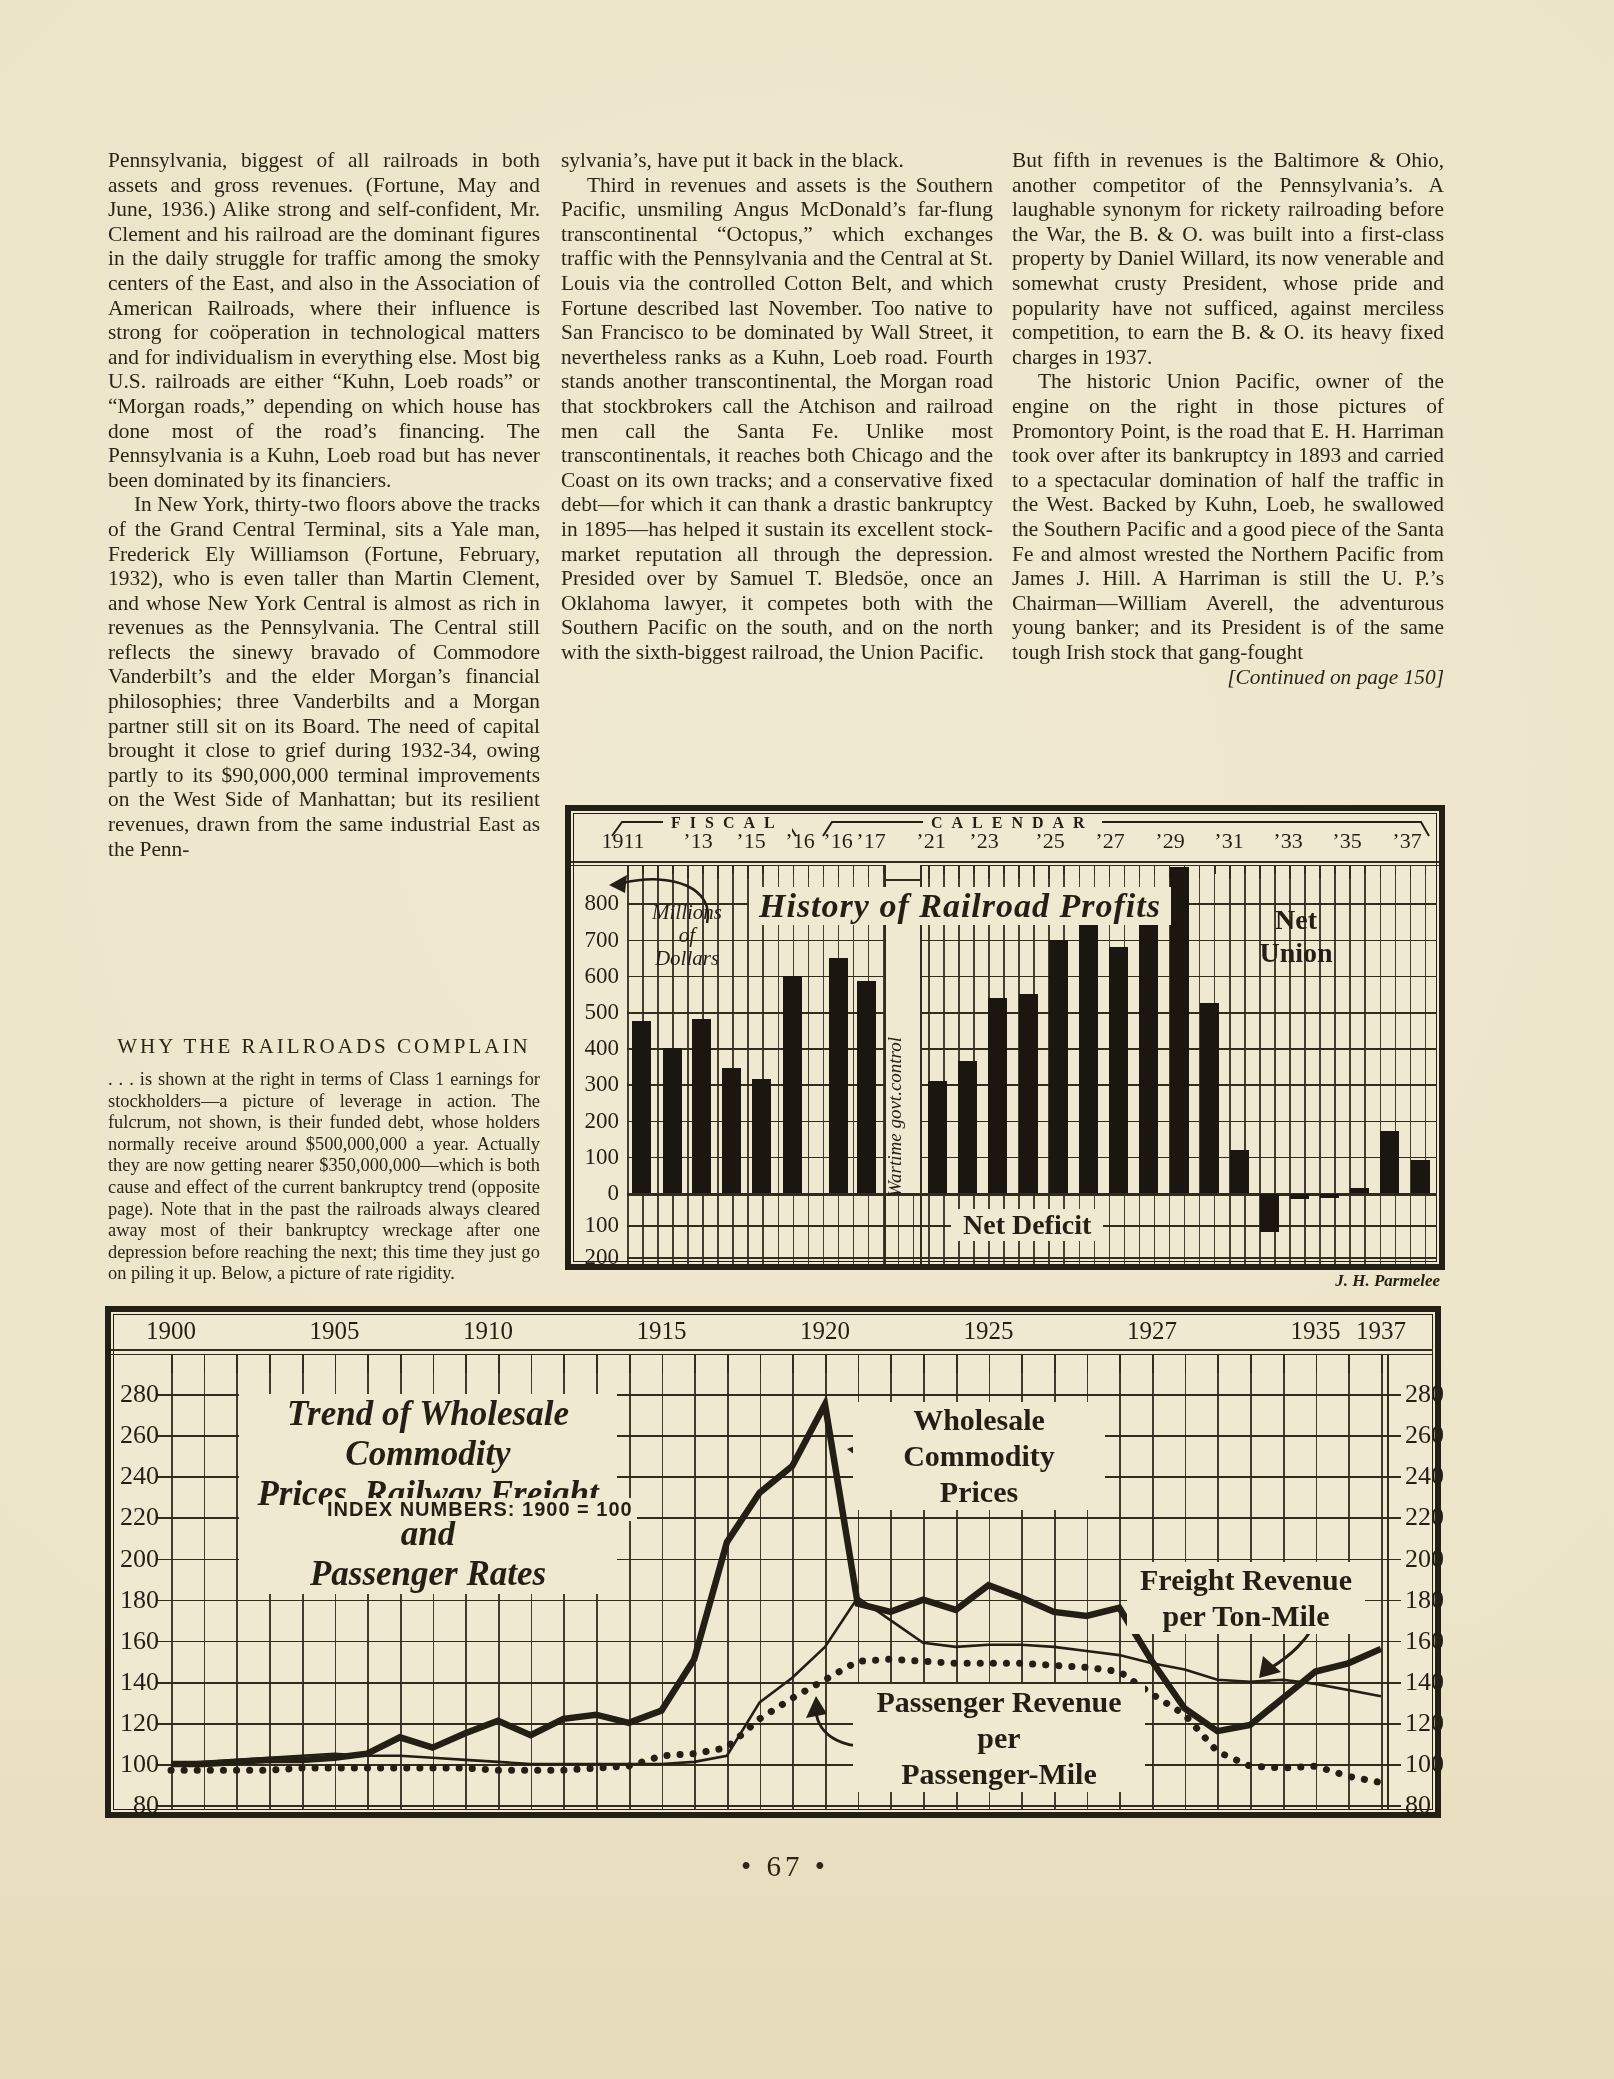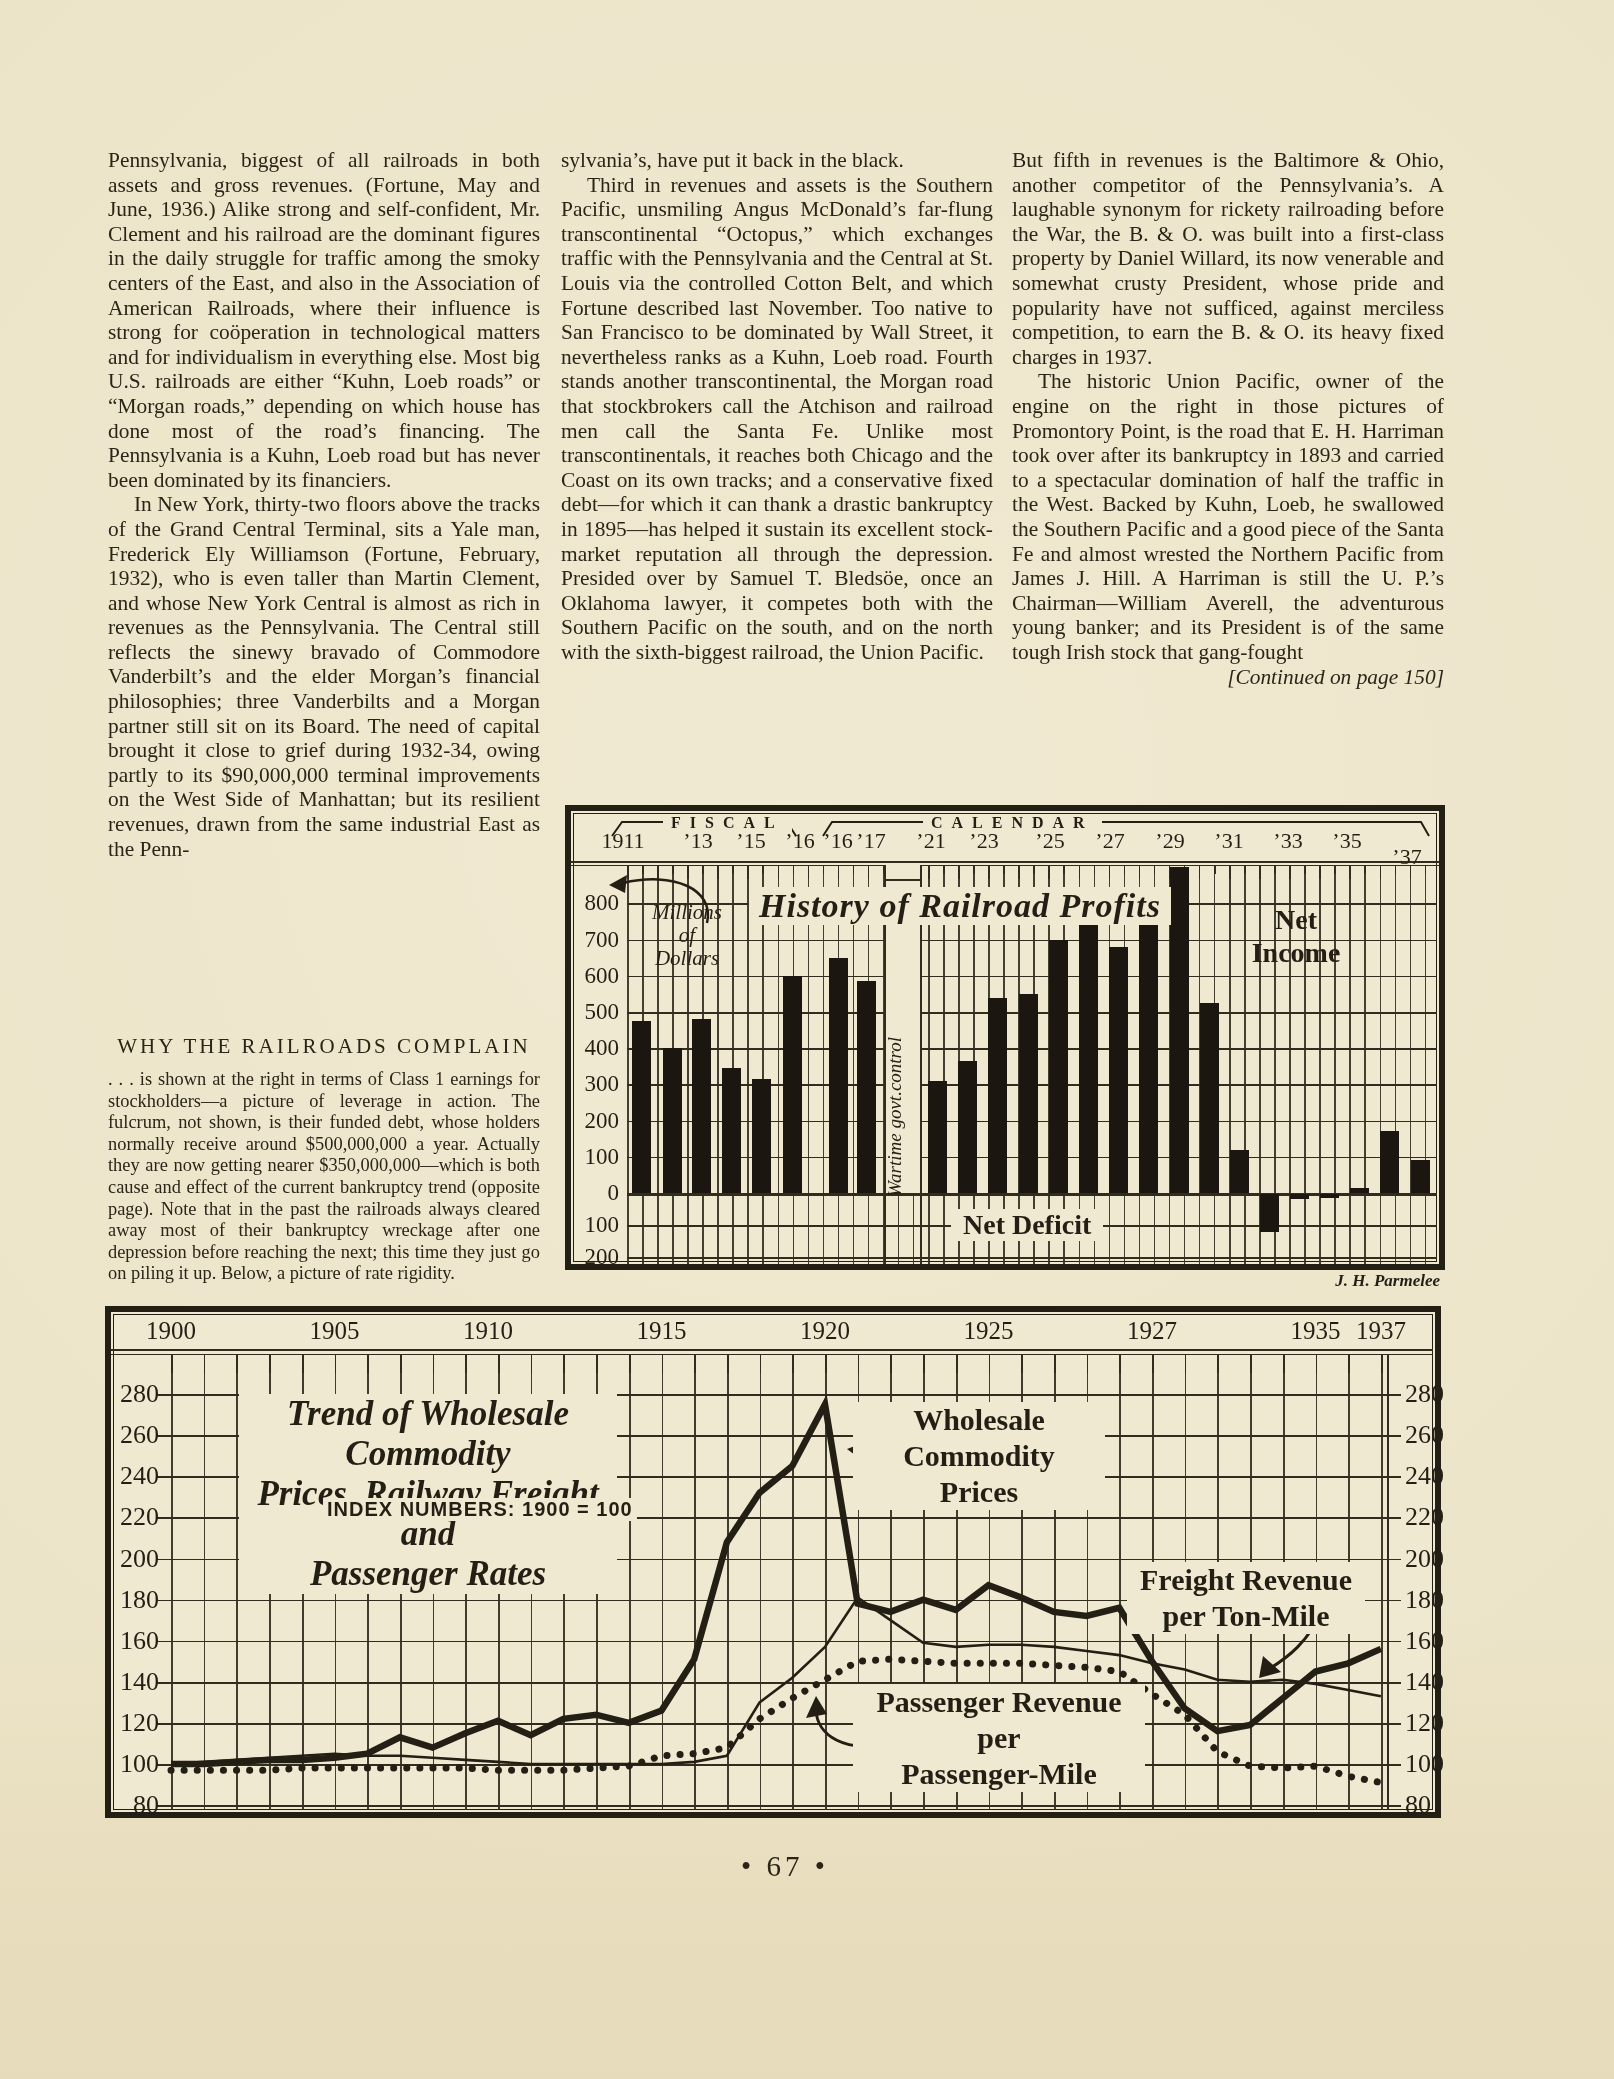--- a/index.html
+++ b/index.html
@@ -89,40 +89,40 @@
   <div id="bar-chart" class="chart-frame">
     <div class="chart-inner-line"></div>
     <div class="chart-content" id="bar-chart-content">
       <span class="glabel" id="bc-title">History of Railroad Profits</span>
       <span class="glabel" id="bc-unit">Millions
 of
 Dollars</span>
       <span class="glabel" id="bc-fiscal">FISCAL</span>
       <span class="glabel" id="bc-calendar">CALENDAR</span>
       <span class="glabel" id="bc-netincome">Net
-Income</span>
+Union</span>
       <span class="glabel" id="bc-netdeficit">Net Deficit</span>
       <span class="glabel" id="bc-wartime">Wartime govt.control</span>
     <div class="gline" style="left: 0px; top: 50px; width: 868px; height: 2.2px;"></div>
         <div class="gline" style="left: 0px; top: 54px; width: 868px; height: 1.4px;"></div>
         <div class="num" style="left: 26px; top: 17px; width: 52px; text-align: center; font-size: 22px;">1911</div>
         <div class="num" style="left: 101px; top: 17px; width: 52px; text-align: center; font-size: 22px;">’13</div>
         <div class="num" style="left: 154px; top: 17px; width: 52px; text-align: center; font-size: 22px;">’15</div>
         <div class="num" style="left: 203px; top: 17px; width: 52px; text-align: center; font-size: 22px;">’16</div>
         <div class="num" style="left: 241px; top: 17px; width: 52px; text-align: center; font-size: 22px;">’16</div>
         <div class="num" style="left: 274px; top: 17px; width: 52px; text-align: center; font-size: 22px;">’17</div>
         <div class="num" style="left: 334px; top: 17px; width: 52px; text-align: center; font-size: 22px;">’21</div>
         <div class="num" style="left: 387px; top: 17px; width: 52px; text-align: center; font-size: 22px;">’23</div>
         <div class="num" style="left: 453px; top: 17px; width: 52px; text-align: center; font-size: 22px;">’25</div>
         <div class="num" style="left: 513px; top: 17px; width: 52px; text-align: center; font-size: 22px;">’27</div>
         <div class="num" style="left: 573px; top: 17px; width: 52px; text-align: center; font-size: 22px;">’29</div>
         <div class="num" style="left: 632px; top: 17px; width: 52px; text-align: center; font-size: 22px;">’31</div>
         <div class="num" style="left: 691px; top: 17px; width: 52px; text-align: center; font-size: 22px;">’33</div>
         <div class="num" style="left: 750px; top: 17px; width: 52px; text-align: center; font-size: 22px;">’35</div>
-        <div class="num" style="left: 810px; top: 33px; width: 52px; text-align: center; font-size: 22px;">’37</div>
+        <div class="num" style="left: 810px; top: 17px; width: 52px; text-align: center; font-size: 22px;">’37</div>
         <div class="gline" style="left: 56px; top: 54px; width: 1.5px; height: 399px; opacity: 0.9;"></div>
         <div class="gline" style="left: 71.05px; top: 54px; width: 1.5px; height: 399px; opacity: 0.9;"></div>
         <div class="gline" style="left: 86.1px; top: 54px; width: 1.5px; height: 399px; opacity: 0.9;"></div>
         <div class="gline" style="left: 101.15px; top: 54px; width: 1.5px; height: 399px; opacity: 0.9;"></div>
         <div class="gline" style="left: 116.2px; top: 54px; width: 1.5px; height: 399px; opacity: 0.9;"></div>
         <div class="gline" style="left: 131.25px; top: 54px; width: 1.5px; height: 399px; opacity: 0.9;"></div>
         <div class="gline" style="left: 146.3px; top: 54px; width: 1.5px; height: 399px; opacity: 0.9;"></div>
         <div class="gline" style="left: 161.35px; top: 54px; width: 1.5px; height: 399px; opacity: 0.9;"></div>
         <div class="gline" style="left: 176.4px; top: 54px; width: 1.5px; height: 399px; opacity: 0.9;"></div>
         <div class="gline" style="left: 191.45px; top: 54px; width: 1.5px; height: 399px; opacity: 0.9;"></div>

